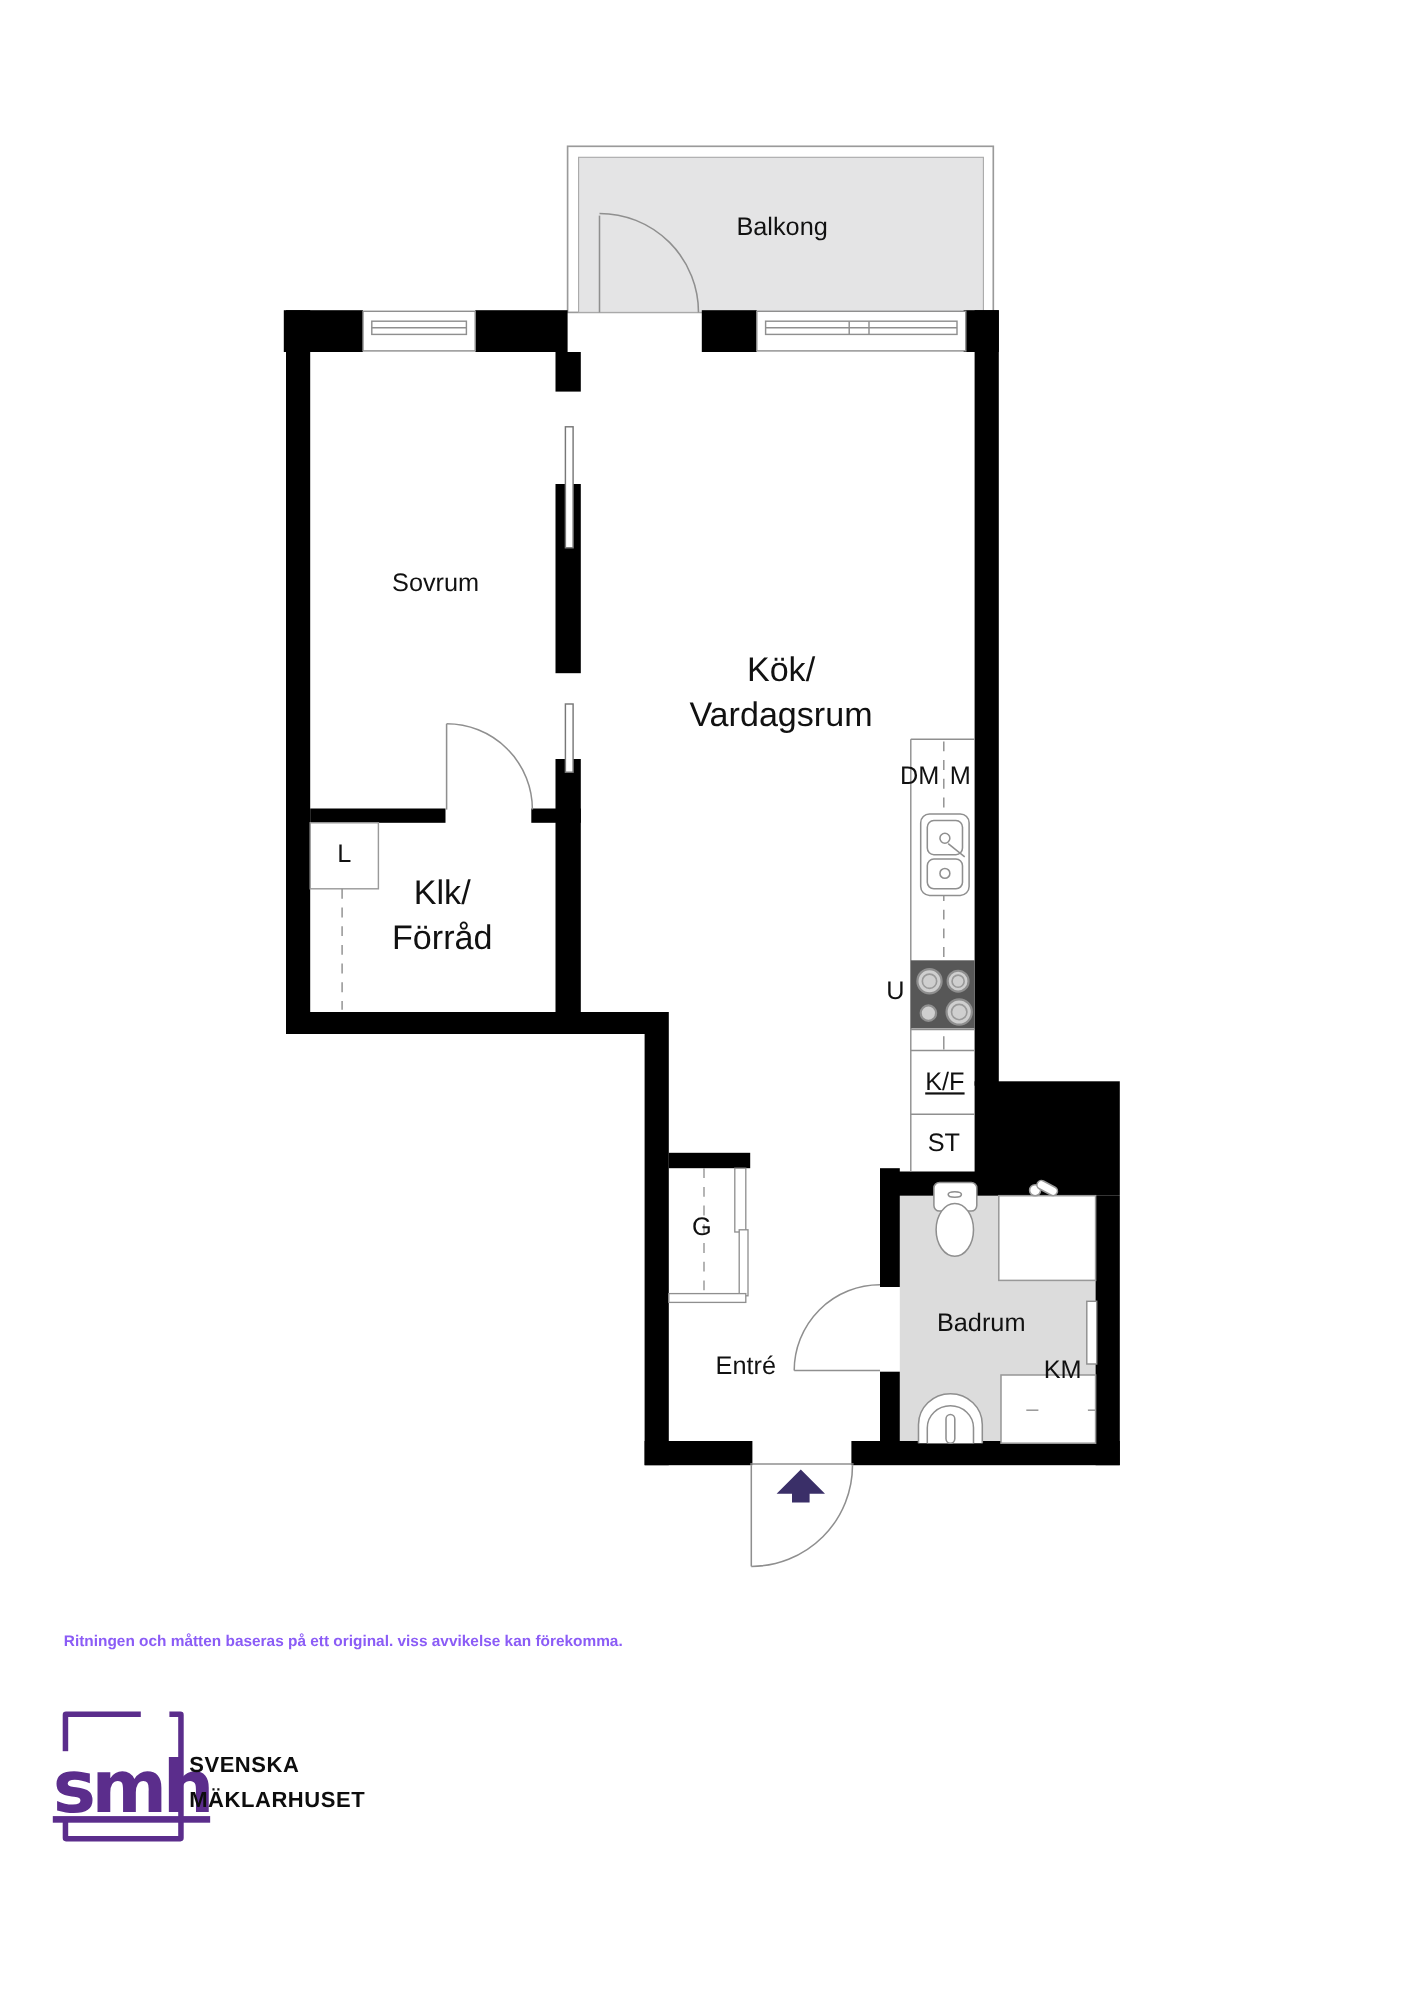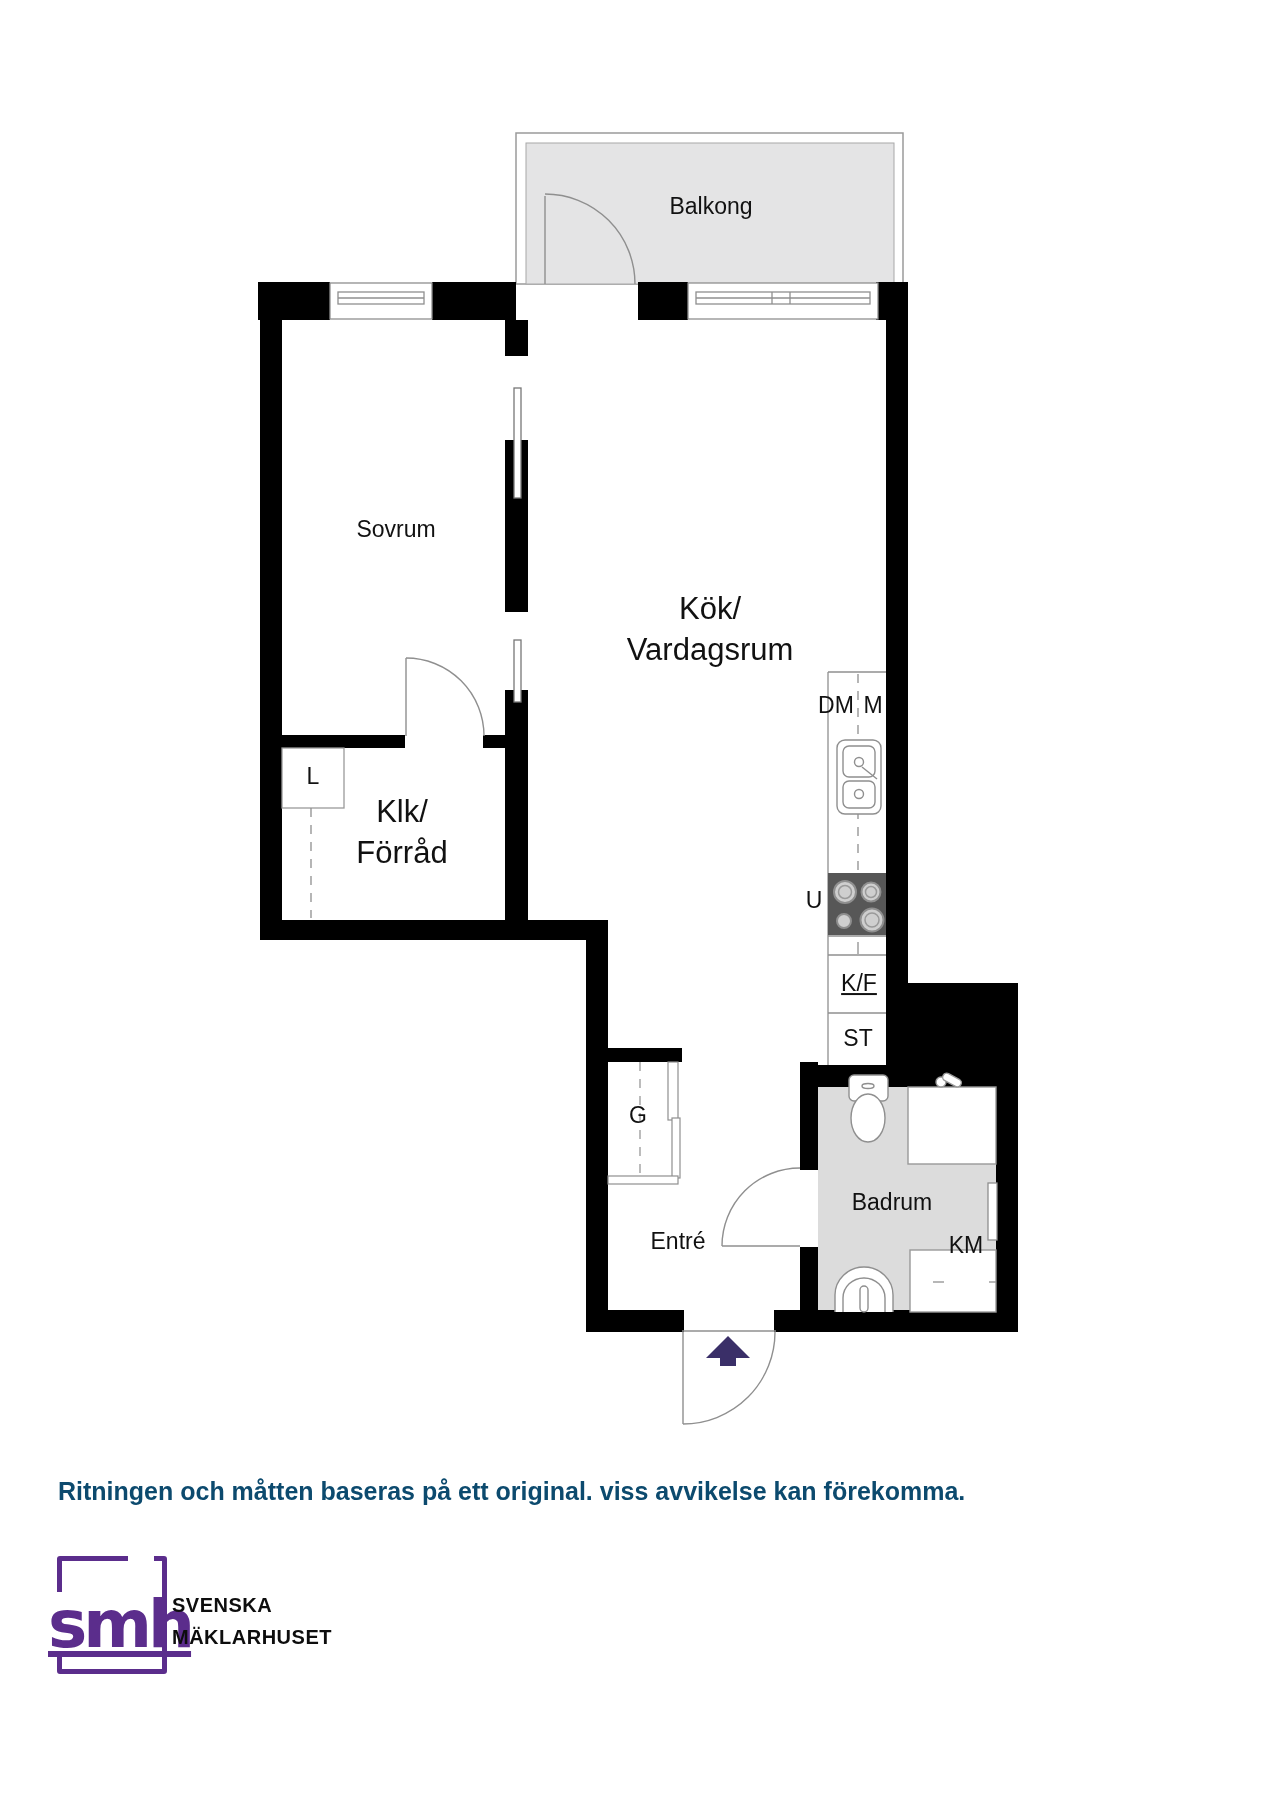--- a/index.html
+++ b/index.html
@@ -3,22 +3,22 @@
 <meta charset="utf-8">
 <style>
   html,body{margin:0;padding:0;background:#ffffff;}
   #canvas{position:relative;width:1280px;height:1810px;background:#fff;overflow:hidden;
           font-family:"Liberation Sans", sans-serif;}
   #plan-svg{position:absolute;left:0;top:0;}
   .lbl{position:absolute;transform:translate(-50%,-50%);font-size:23px;color:#111;
        white-space:nowrap;line-height:1.3;}
   .lbl-col{position:absolute;transform:translate(-50%,-50%);display:flex;flex-direction:column;
        align-items:center;font-size:31px;color:#111;line-height:1.32;white-space:nowrap;}
-  .disclaimer{position:absolute;left:58px;top:1478px;font-size:25px;font-weight:bold;
-       color:#0c4a6e;line-height:26px;}
+  .disclaimer{position:absolute;left:58px;top:1478px;font-size:14px;font-weight:bold;
+       color:#8b5cf6;line-height:26px;}
   
   .logo-frame{position:absolute;left:57px;top:1556px;width:100px;height:108px;
        border:5px solid #5b2d8c;border-radius:3px;}
   .logo-gap{position:absolute;background:#fff;}
   .logo-gap.left{left:50px;top:1592px;width:14px;height:60px;}
   .logo-gap.top{left:128px;top:1550px;width:26px;height:16px;}
   .logo-text{position:absolute;left:48px;top:1586px;font-size:66px;font-weight:bold;
        color:#5b2d8c;letter-spacing:-4px;font-family:"DejaVu Sans", sans-serif;text-decoration:underline;}
   .brand{position:absolute;left:172px;font-weight:bold;color:#0d0d0d;font-size:20px;
        letter-spacing:0.5px;}

